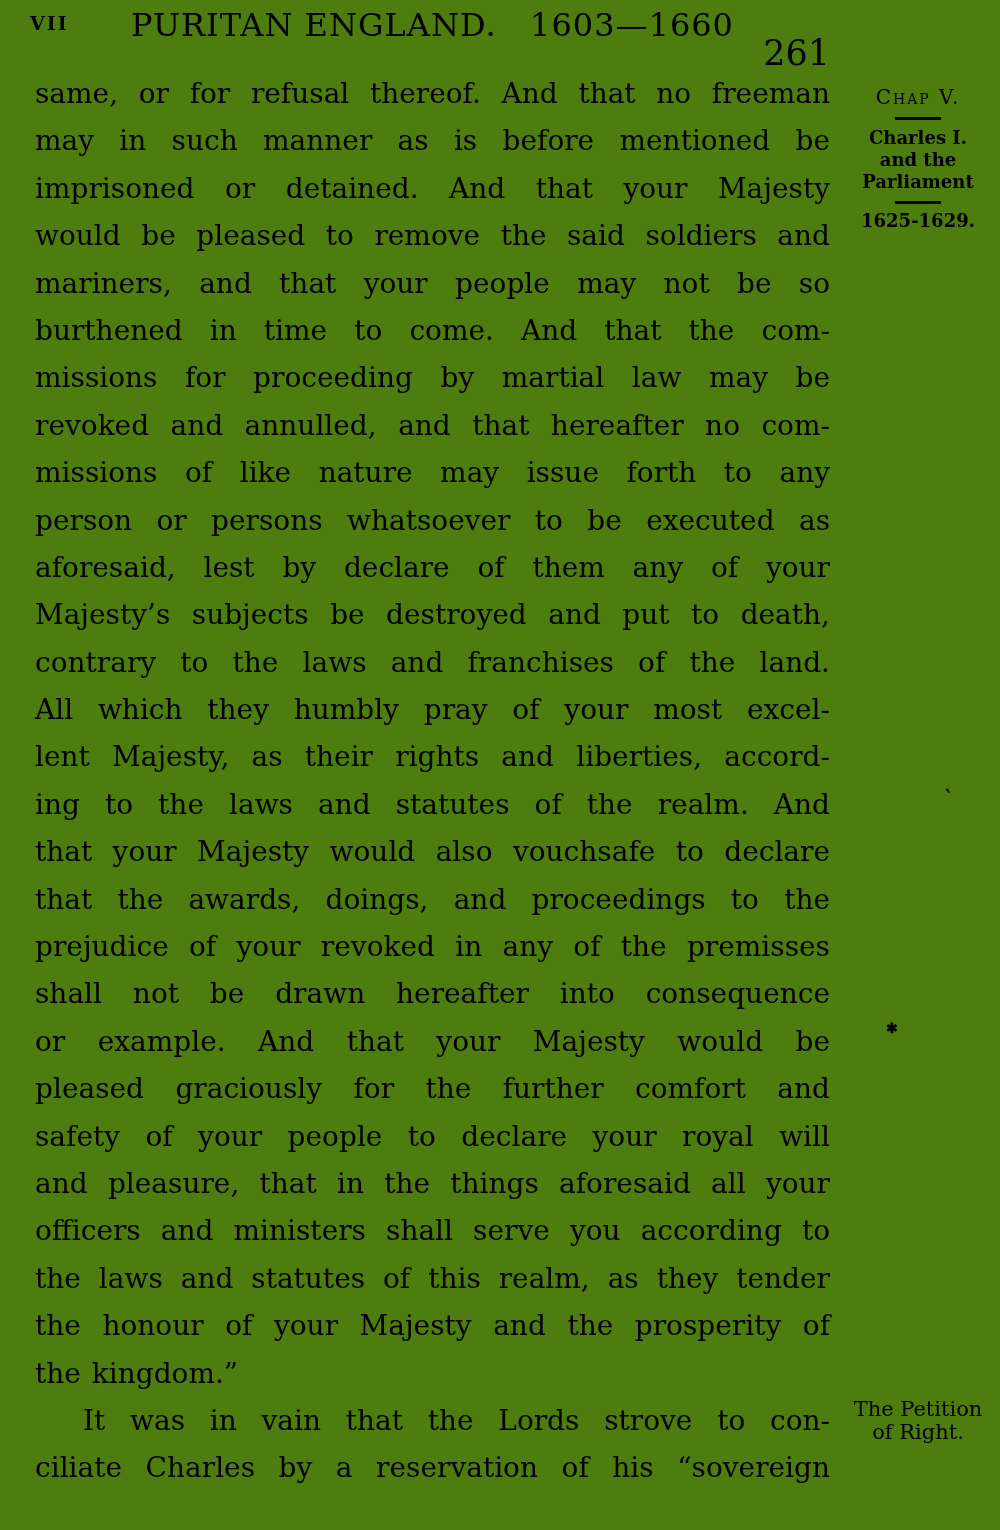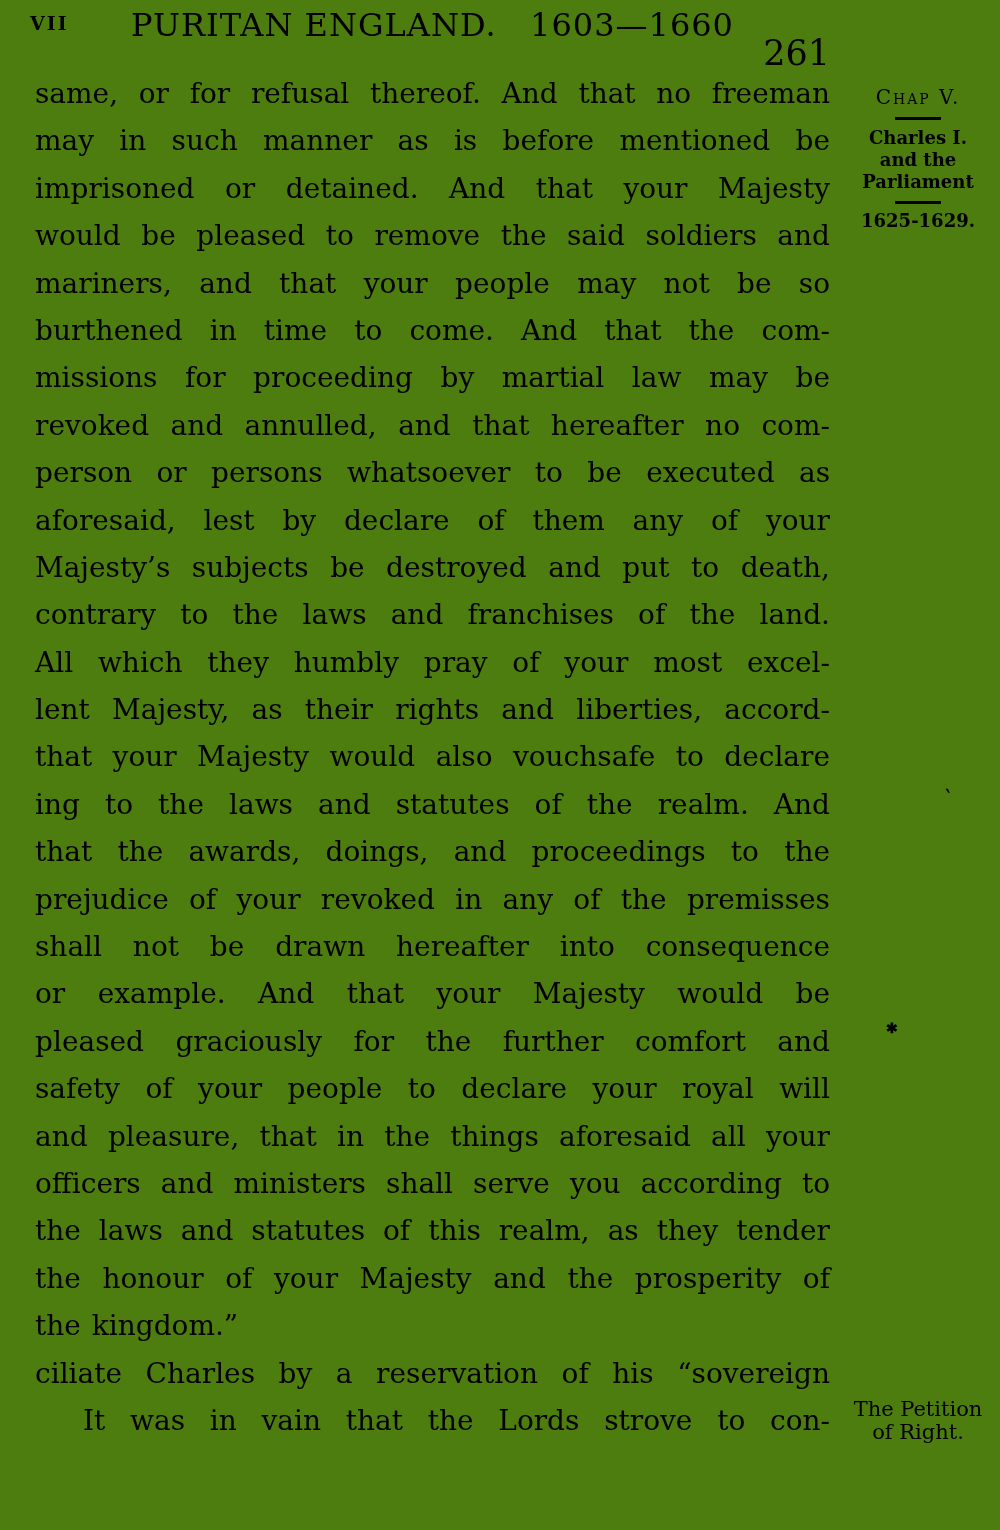--- a/index.html
+++ b/index.html
@@ -72,43 +72,44 @@
   <div class="body-col">
     <div>
       <div class="line j">same, or for refusal thereof.  And that no freeman</div>
       <div class="line j">may in such manner as is before mentioned be</div>
       <div class="line j">imprisoned or detained.  And that your Majesty</div>
       <div class="line j">would be pleased to remove the said soldiers and</div>
       <div class="line j">mariners, and that your people may not be so</div>
       <div class="line j">burthened in time to come.  And that the com-</div>
       <div class="line j">missions for proceeding by martial law may be</div>
       <div class="line j">revoked and annulled, and that hereafter no com-</div>
+      <div class="line j">missions of like nature may issue forth to any</div>
       <div class="line j">person or persons whatsoever to be executed as</div>
       <div class="line j">aforesaid, lest by declare of them any of your</div>
       <div class="line j">Majesty’s subjects be destroyed and put to death,</div>
       <div class="line j">contrary to the laws and franchises of the land.</div>
       <div class="line j">All which they humbly pray of your most excel-</div>
       <div class="line j">lent Majesty, as their rights and liberties, accord-</div>
+      <div class="line j">ing to the laws and statutes of the realm.  And</div>
       <div class="line j">that your Majesty would also vouchsafe to declare</div>
-      <div class="line j">ing to the laws and statutes of the realm.  And</div>
       <div class="line j">that the awards, doings, and proceedings to the</div>
       <div class="line j">prejudice of your revoked in any of the premisses</div>
       <div class="line j">shall not be drawn hereafter into consequence</div>
       <div class="line j">or example.  And that your Majesty would be</div>
       <div class="line j">pleased graciously for the further comfort and</div>
       <div class="line j">safety of your people to declare your royal will</div>
       <div class="line j">and pleasure, that in the things aforesaid all your</div>
       <div class="line j">officers and ministers shall serve you according to</div>
       <div class="line j">the laws and statutes of this realm, as they tender</div>
       <div class="line j">the honour of your Majesty and the prosperity of</div>
       <div class="line">the kingdom.”</div>
     </div>
     <div>
+      <div class="line j indent">It was in vain that the Lords strove to con-</div>
       <div class="line j">ciliate Charles by a reservation of his “sovereign</div>
-      <div class="line j indent">It was in vain that the Lords strove to con-</div>
     </div>
   </div>
 
   <div class="margin-note" style="top: 86px;">
     <div class="note-chapter">Chap V.</div>
     <div class="rule"></div>
     <div class="note-bold">Charles I.</div>
     <div class="note-bold">and the</div>
     <div class="note-bold">Parliament</div>
     <div class="rule"></div>

